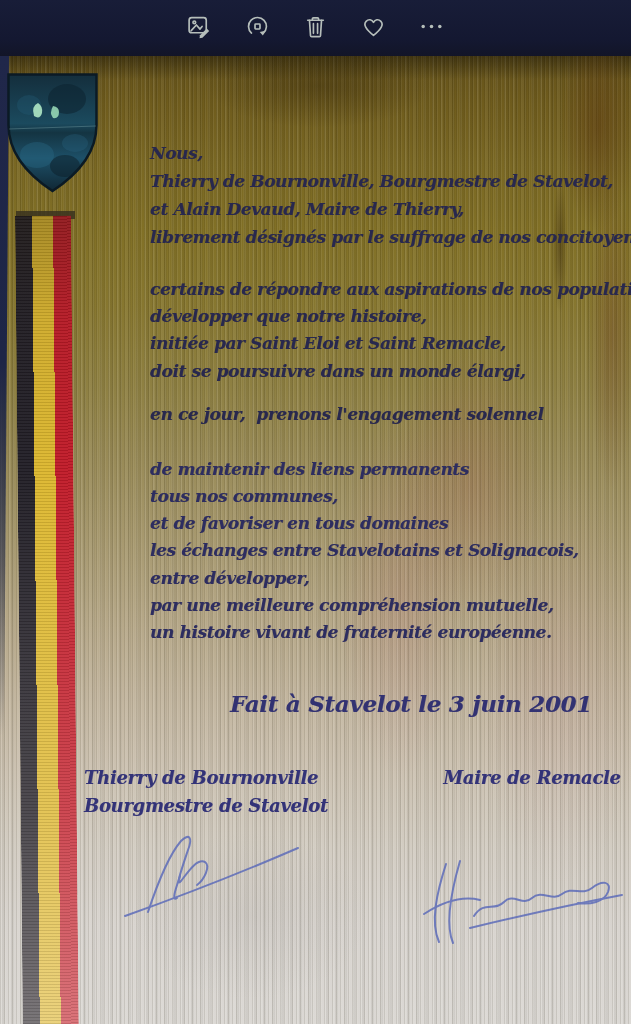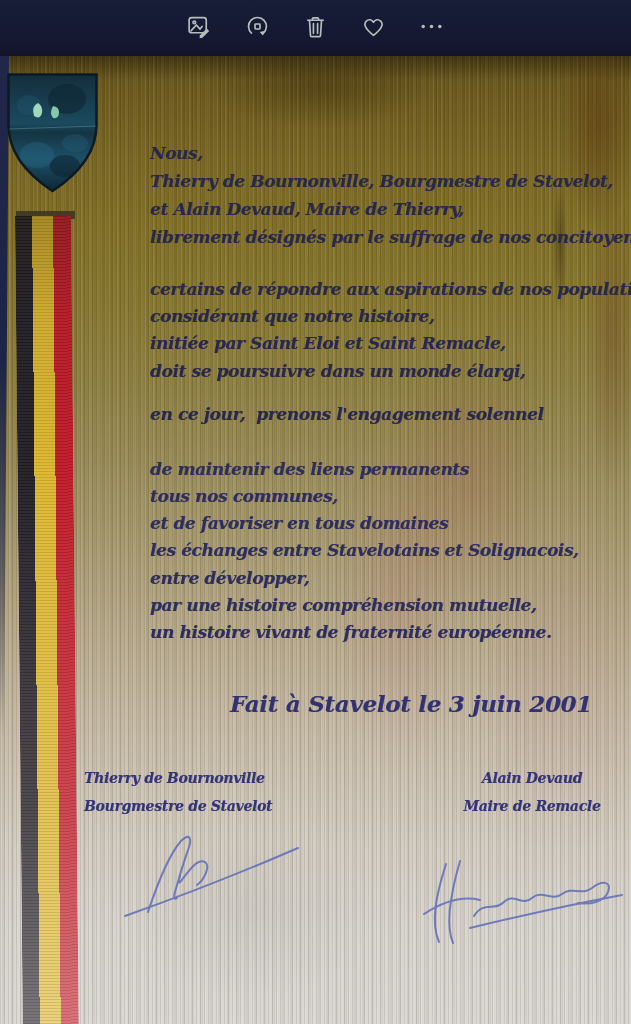--- a/index.html
+++ b/index.html
@@ -47,21 +47,21 @@
     clip-path:polygon(0 0,100% 0,100% 100%,0 98%);
     box-shadow:2px 0 4px rgba(40,30,10,.25);}
   
   .line{position:absolute;left:150px;white-space:pre;
     font-weight:bold;font-style:italic;font-size:17px;letter-spacing:-.4px;
     color:#28284e;text-shadow:.5px .4px 0 rgba(35,35,75,.45);text-align:center;}
   .line.lower{color:#2d2d60;}
   #date-line{position:absolute;left:230px;top:634px;width:340px;text-align:center;white-space:pre;
     font-weight:bold;font-style:italic;font-size:23px;letter-spacing:-.3px;
     color:#32327255;color:#323272;text-shadow:.5px .4px 0 rgba(50,50,110,.4);}
-  .sig-block{position:absolute;font-weight:bold;font-style:italic;font-size:14px;
+  .sig-block{position:absolute;font-weight:bold;font-style:italic;font-size:18px;
     letter-spacing:-.3px;color:#333378;text-shadow:.5px .4px 0 rgba(50,50,120,.4);line-height:28px;}
   #sig-left-block{left:84px;top:708px;}
   #sig-right-block{left:436px;top:708px;width:192px;text-align:center;}
   .signature{position:absolute;}
   .signature svg{stroke:#5767b9;fill:none;stroke-width:2;stroke-linecap:round;opacity:.8;}
 </style>
 </head>
 <body>
 
 <div id="screen">
@@ -132,40 +132,39 @@
     </div>
 
     <div id="ribbon-tab"></div>
     <div id="ribbon"></div>
 
     <div class="line" style="top:87px">Nous,</div>
     <div class="line" style="top:115px">Thierry de Bournonville, Bourgmestre de Stavelot,</div>
     <div class="line" style="top:143px">et Alain Devaud, Maire de Thierry,</div>
     <div class="line" style="top:171px">librement désignés par le suffrage de nos concitoyens,</div>
     <div class="line" style="top:223px">certains de répondre aux aspirations de nos populations,</div>
-    <div class="line" style="top:250px">considérant que notre histoire,</div>
+    <div class="line" style="top:250px">développer que notre histoire,</div>
     <div class="line" style="top:277px">initiée par Saint Eloi et Saint Remacle,</div>
     <div class="line" style="top:305px">doit se poursuivre dans un monde élargi,</div>
     <div class="line" style="top:348px">en ce jour,  prenons l'engagement solennel</div>
     <div class="line lower" style="top:403px">de maintenir des liens permanents</div>
     <div class="line lower" style="top:430px">tous nos communes,</div>
     <div class="line lower" style="top:457px">et de favoriser en tous domaines</div>
     <div class="line lower" style="top:484px">les échanges entre Stavelotains et Solignacois,</div>
     <div class="line lower" style="top:512px">entre développer,</div>
-    <div class="line lower" style="top:539px">par une histoire compréhension mutuelle,</div>
+    <div class="line lower" style="top:539px">par une meilleure compréhension mutuelle,</div>
     <div class="line lower" style="top:566px">un histoire vivant de fraternité européenne.</div>
 
     <div id="date-line">Fait à Stavelot le 3 juin 2001</div>
 
     <div class="sig-block" id="sig-left-block">
       <div>Thierry de Bournonville</div>
       <div>Bourgmestre de Stavelot</div>
     </div>
     <div class="sig-block" id="sig-right-block">
-      <div>Alain Devaud</div>
       <div>Maire de Remacle</div>
     </div>
 
     <div class="signature" style="left:118px;top:772px">
       <svg width="200" height="92" viewBox="0 0 200 92">
         <path d="M30,84 C38,60 50,28 63,13 C71,5 75,9 70,22 C64,40 57,60 63,53 C70,44 79,30 87,34 C93,38 86,52 79,57"></path>
         <path d="M62,48 C58,60 53,74 59,70"></path>
         <path d="M7,88 C52,72 120,46 180,20"></path>
       </svg>
     </div>

